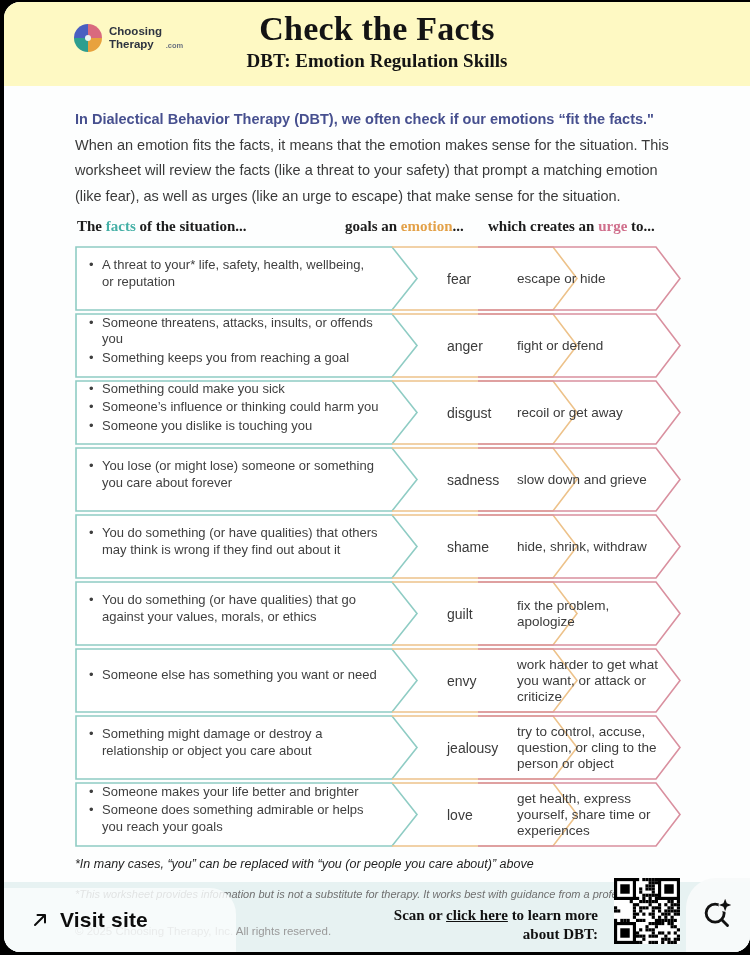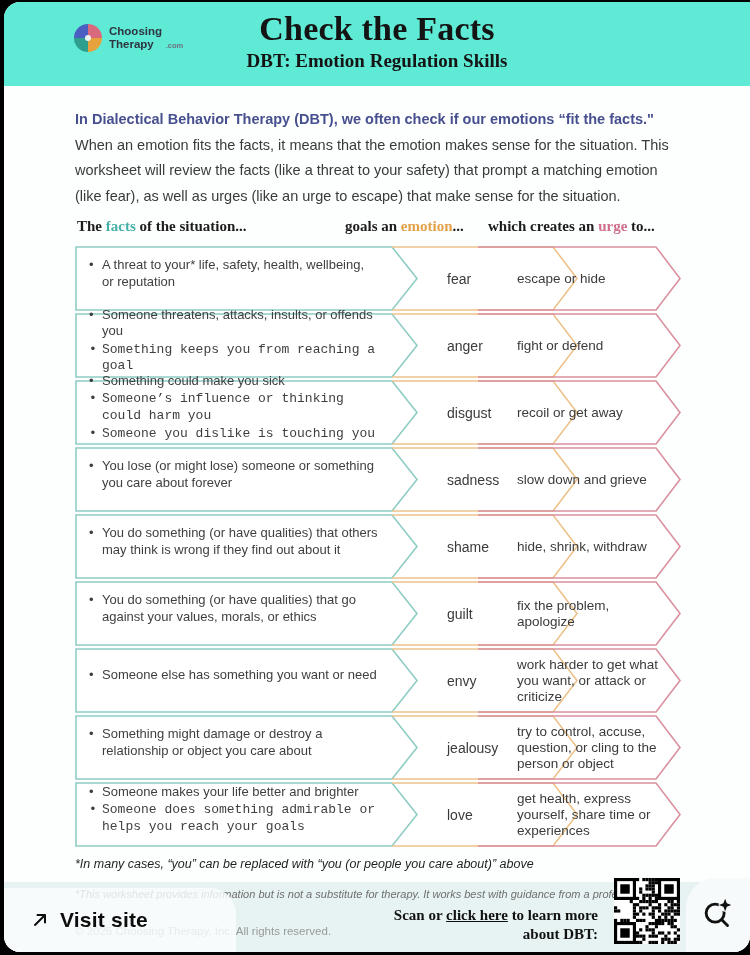--- a/index.html
+++ b/index.html
@@ -3,21 +3,21 @@
 <meta charset="utf-8">
 <style>
   * { margin:0; padding:0; box-sizing:border-box; }
   html,body { width:750px; height:955px; background:#000; overflow:hidden;
               font-family:"Liberation Sans", sans-serif; }
   .card { position:absolute; top:2px; left:4px; right:0; bottom:3px;
           background:#fdfefe; border-radius:16px; border-top-right-radius:0;
           overflow:hidden; }
 
   
-  .band-top { position:relative; height:84px; background:#5eead4; }
+  .band-top { position:relative; height:84px; background:#fef9c3; }
   .logo { position:absolute; left:70px; top:22px; display:flex; align-items:center; gap:7px; }
   .logo-mark { width:28px; height:28px; border-radius:50%;
                background:conic-gradient(#d96a7e 0 25%, #e8a23d 25% 50%, #2e9e8f 50% 75%, #4a5fc1 75% 100%);
                position:relative; }
   .logo-mark::after { content:""; position:absolute; left:11px; top:11px; width:6px; height:6px;
                       background:#e9f4f2; border-radius:50%; }
   .logo-text { font-size:11.5px; font-weight:bold; color:#2e3440; line-height:1.1; }
   .logo-text .dotcom { font-size:7.5px; color:#6b7280;padding-left:12px; }
   .titles { text-align:center; padding-top:8px; font-family:"Liberation Serif", serif; color:#141414; }
   .title-main { font-size:34px; font-weight:bold; letter-spacing:.2px; }
@@ -36,21 +36,21 @@
   .w-pink   { color:#d06f8c; }
 
   
   .tbl { margin-left:71px; width:607px; }
   .row { position:relative; width:607px; height:65px; margin-bottom:2px; }
   .row svg.shape { position:absolute; inset:0; width:100%; height:100%; }
   .facts { position:absolute; left:0; top:0; bottom:0; width:318px; display:flex; align-items:center;
            padding:4px 14px 14px 12px; }
   .facts ul { list-style:none; }
   .facts li { position:relative; padding-left:15px; font-size:13px; line-height:16.5px; color:#3f3f3f; }
-  .facts li + li { margin-top:2px;font-family:Liberation Mono, monospace; }
+  .facts li + li { margin-top:2px; }
   .facts li::before { content:"•"; position:absolute; left:2px; top:0; color:#3f3f3f; }
   .emotion { position:absolute; left:348px; top:0; bottom:0; width:95px; display:flex; align-items:center;
              font-size:14px; color:#3b3b3b;margin-left:24px; }
   .urge { position:absolute; left:442px; top:0; bottom:0; width:150px; display:flex; align-items:center;
           font-size:13.5px; line-height:16px; color:#3b3b3b; }
 
   .footnote { margin:10px 0 0 71px; font-size:12.5px; font-style:italic; color:#1f1f1f; }
 
   
   .band-bottom { position:absolute; left:0; right:0; bottom:0; height:70px; background:#e7f2f2; }

